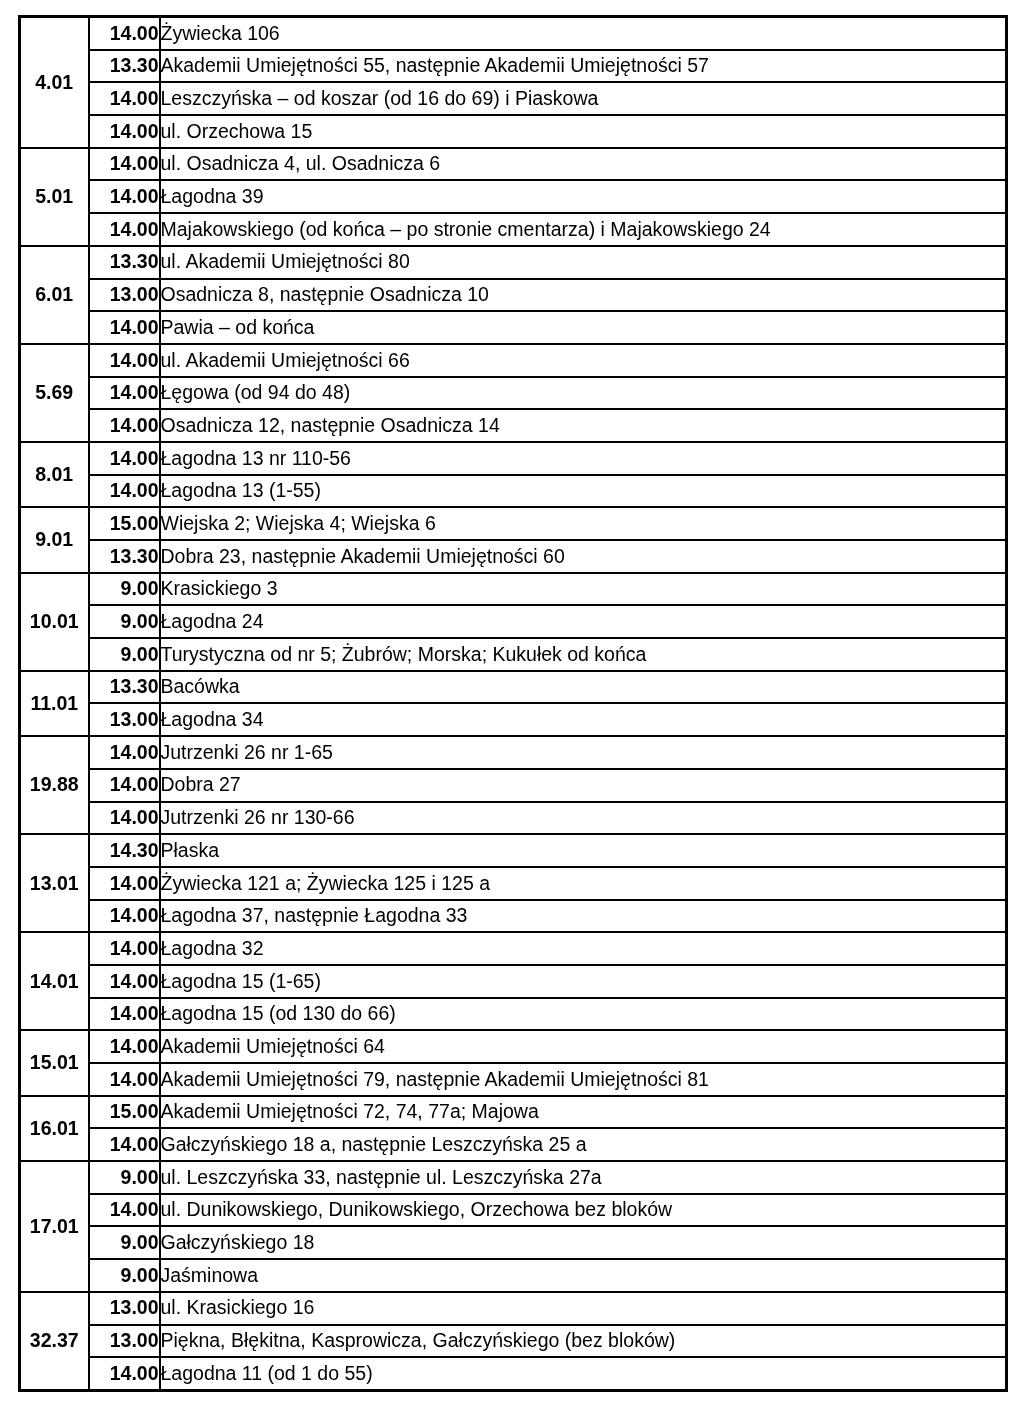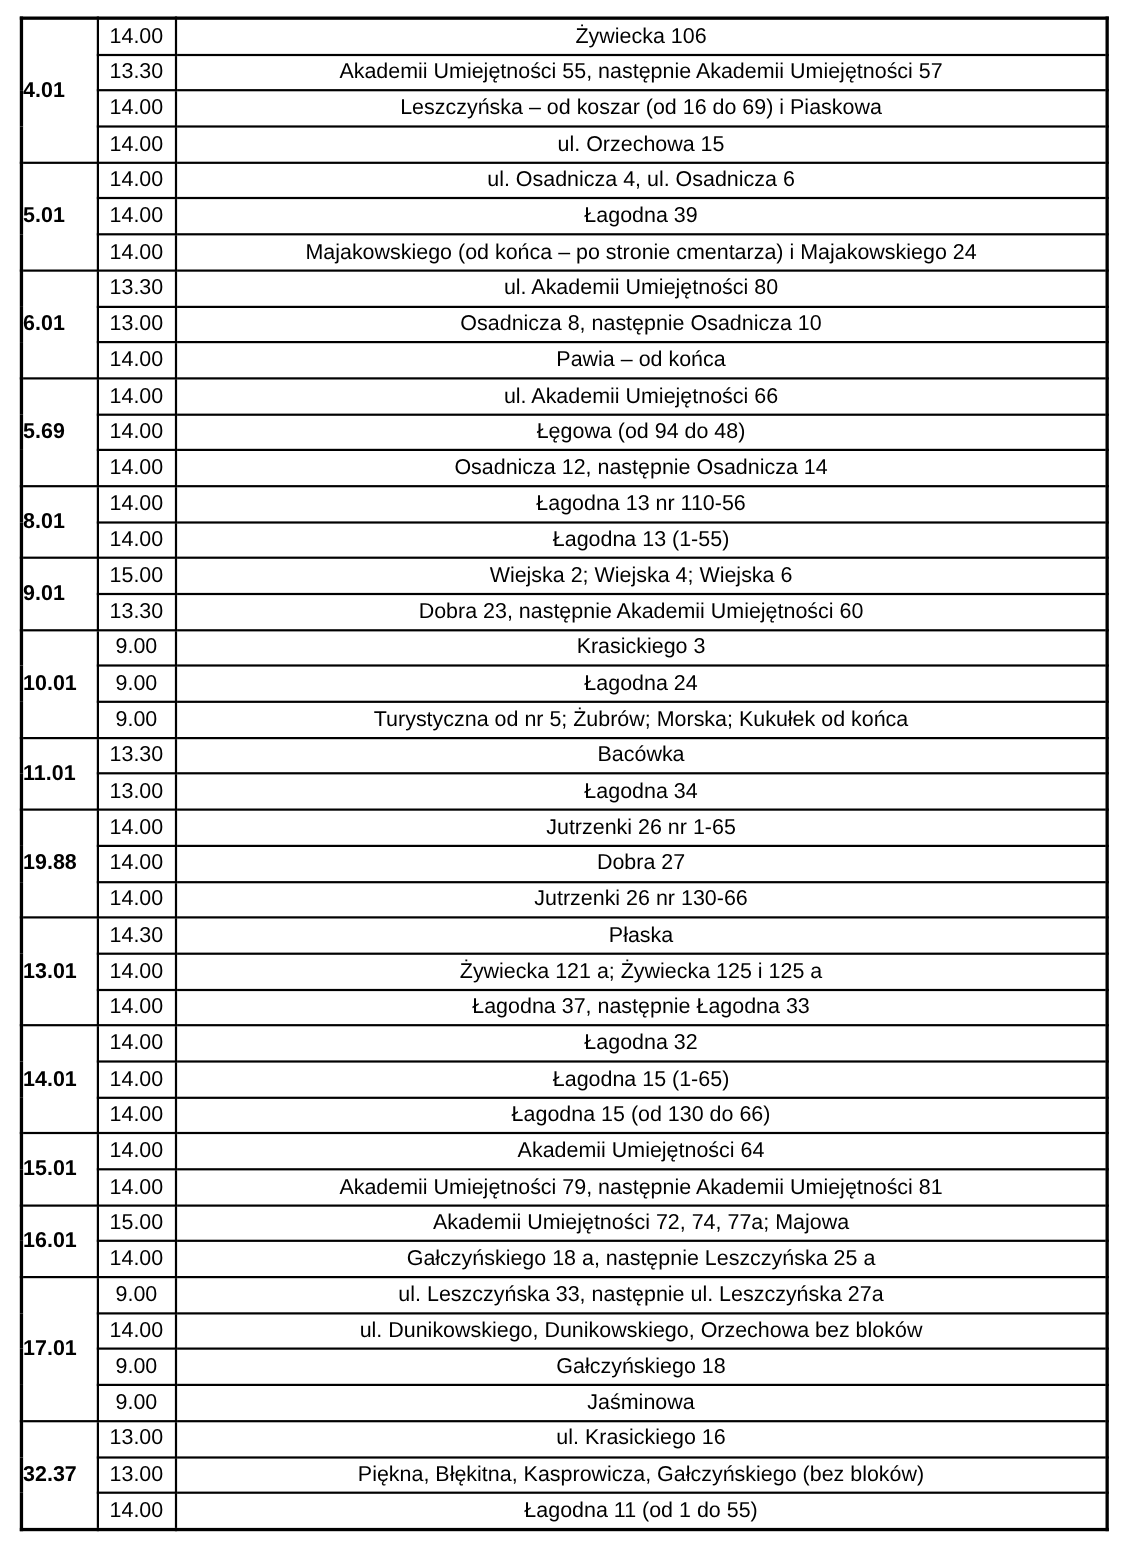--- a/index.html
+++ b/index.html
@@ -34,30 +34,31 @@
     font-size: 19.5px;
     line-height: 1.1;
     overflow: hidden;
     white-space: nowrap;
     padding: 0;
     vertical-align: middle;
     background: #ffffff;
   }
   td.date-cell {
     font-weight: bold;
+    text-align: center;
     font-size: 20px;
   }
   td.time-cell {
-    font-weight: normal;
-    text-align: center;
+    font-weight: bold;
+    text-align: right;
     padding-right: 7px;
     font-size: 20px;
   }
   td.streets-cell {
-    text-align: center;
+    text-align: left;
     padding-left: 3px;
   }
 </style>
 </head>
 <body>
 
 <div class="page">
   <table class="schedule">
     <colgroup>
       <col class="c-date">

